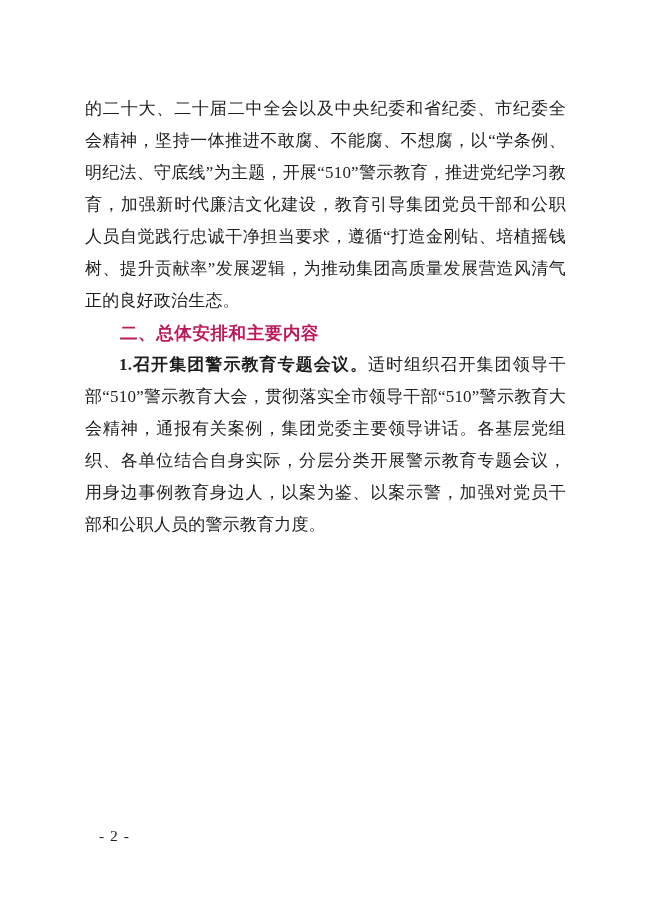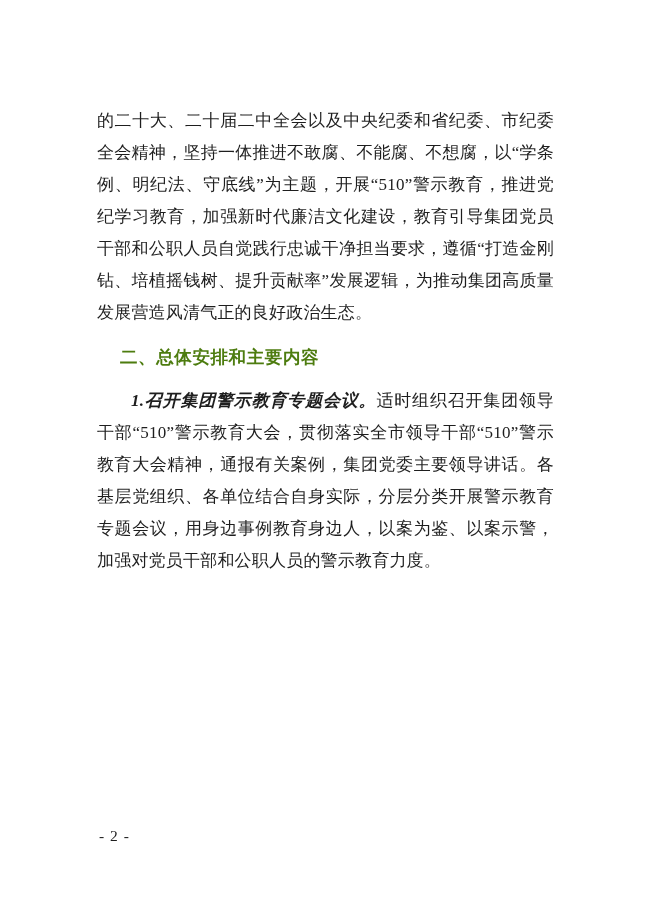--- a/index.html
+++ b/index.html
@@ -16,45 +16,44 @@
     font-family: "Liberation Serif", "DejaVu Serif", serif;
     color: #1e1e1e;
   }
   .doc-body {
     position: absolute;
     left: 85px;
     top: 93px;
     width: 481px;
   }
   .para {
-    margin: 12px;
+    margin: 0;
     font-size: 17px;
     line-height: 32px;
     letter-spacing: 0.2px;
     text-align: justify;
     text-justify: inter-ideograph;
     text-indent: 2em;
     word-break: break-all;
   }
   .para.no-indent {
     text-indent: 0;
   }
   .section-heading {
     margin: 0;
     font-size: 17.5px;
     line-height: 32px;
     font-weight: bold;
     font-family: "Liberation Sans", "DejaVu Sans", sans-serif;
     text-indent: 2em;
     letter-spacing: 0.6px;
-    color: #4d7c0f;
+    color: #be185d;
   }
   .lead {
     font-weight: bold;
-    font-style: italic;
   }
   .page-number {
     position: absolute;
     left: 99px;
     top: 826px;
     font-size: 15.5px;
     line-height: 20px;
     color: #1e1e1e;
     letter-spacing: 1px;
   }

